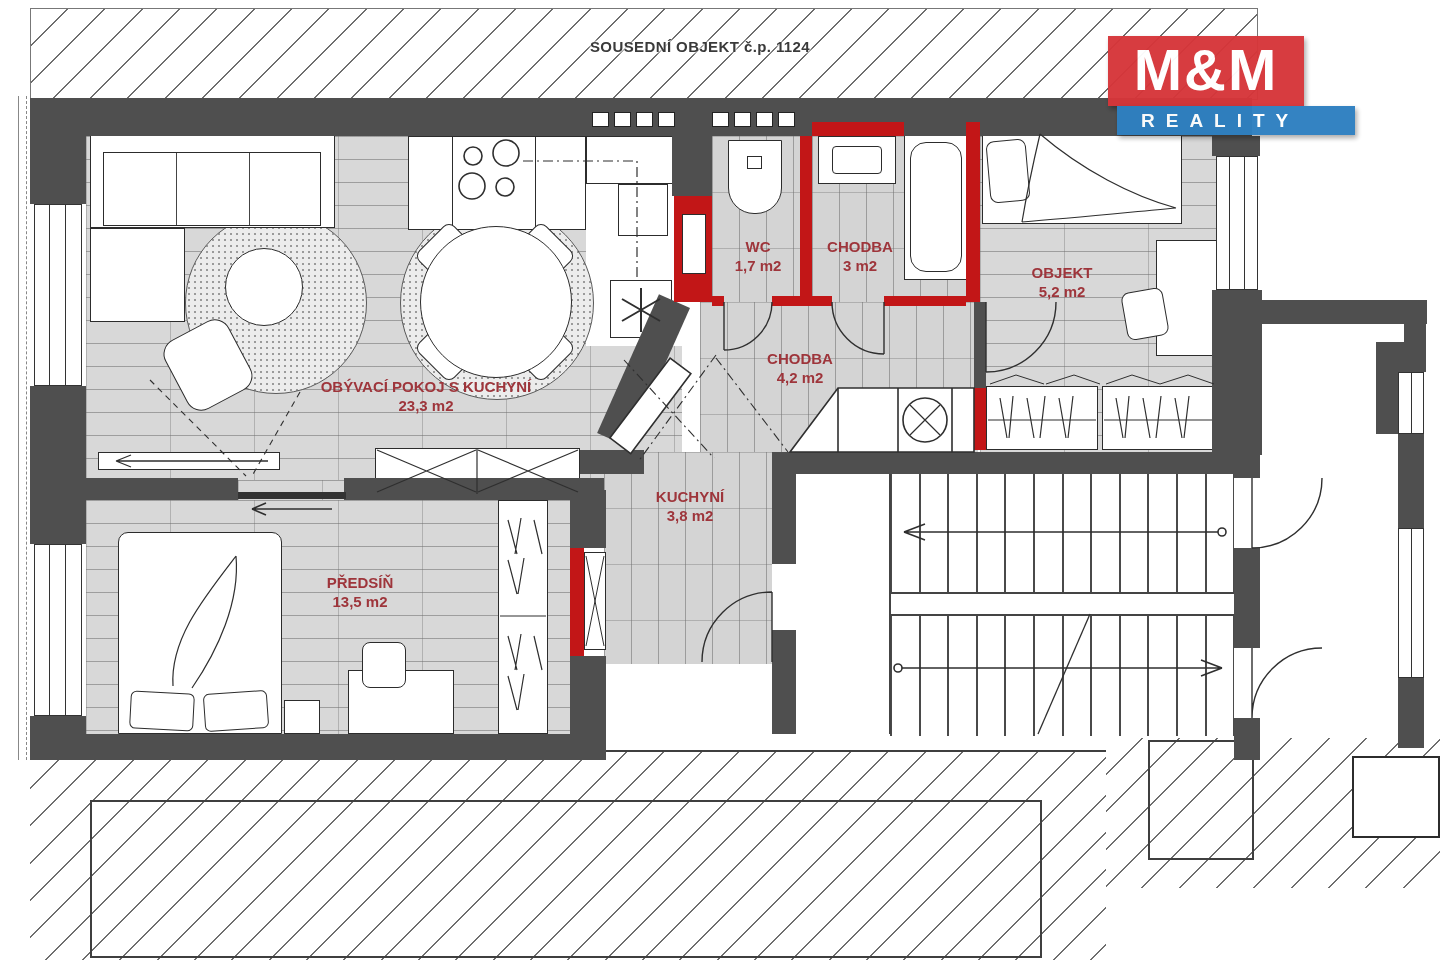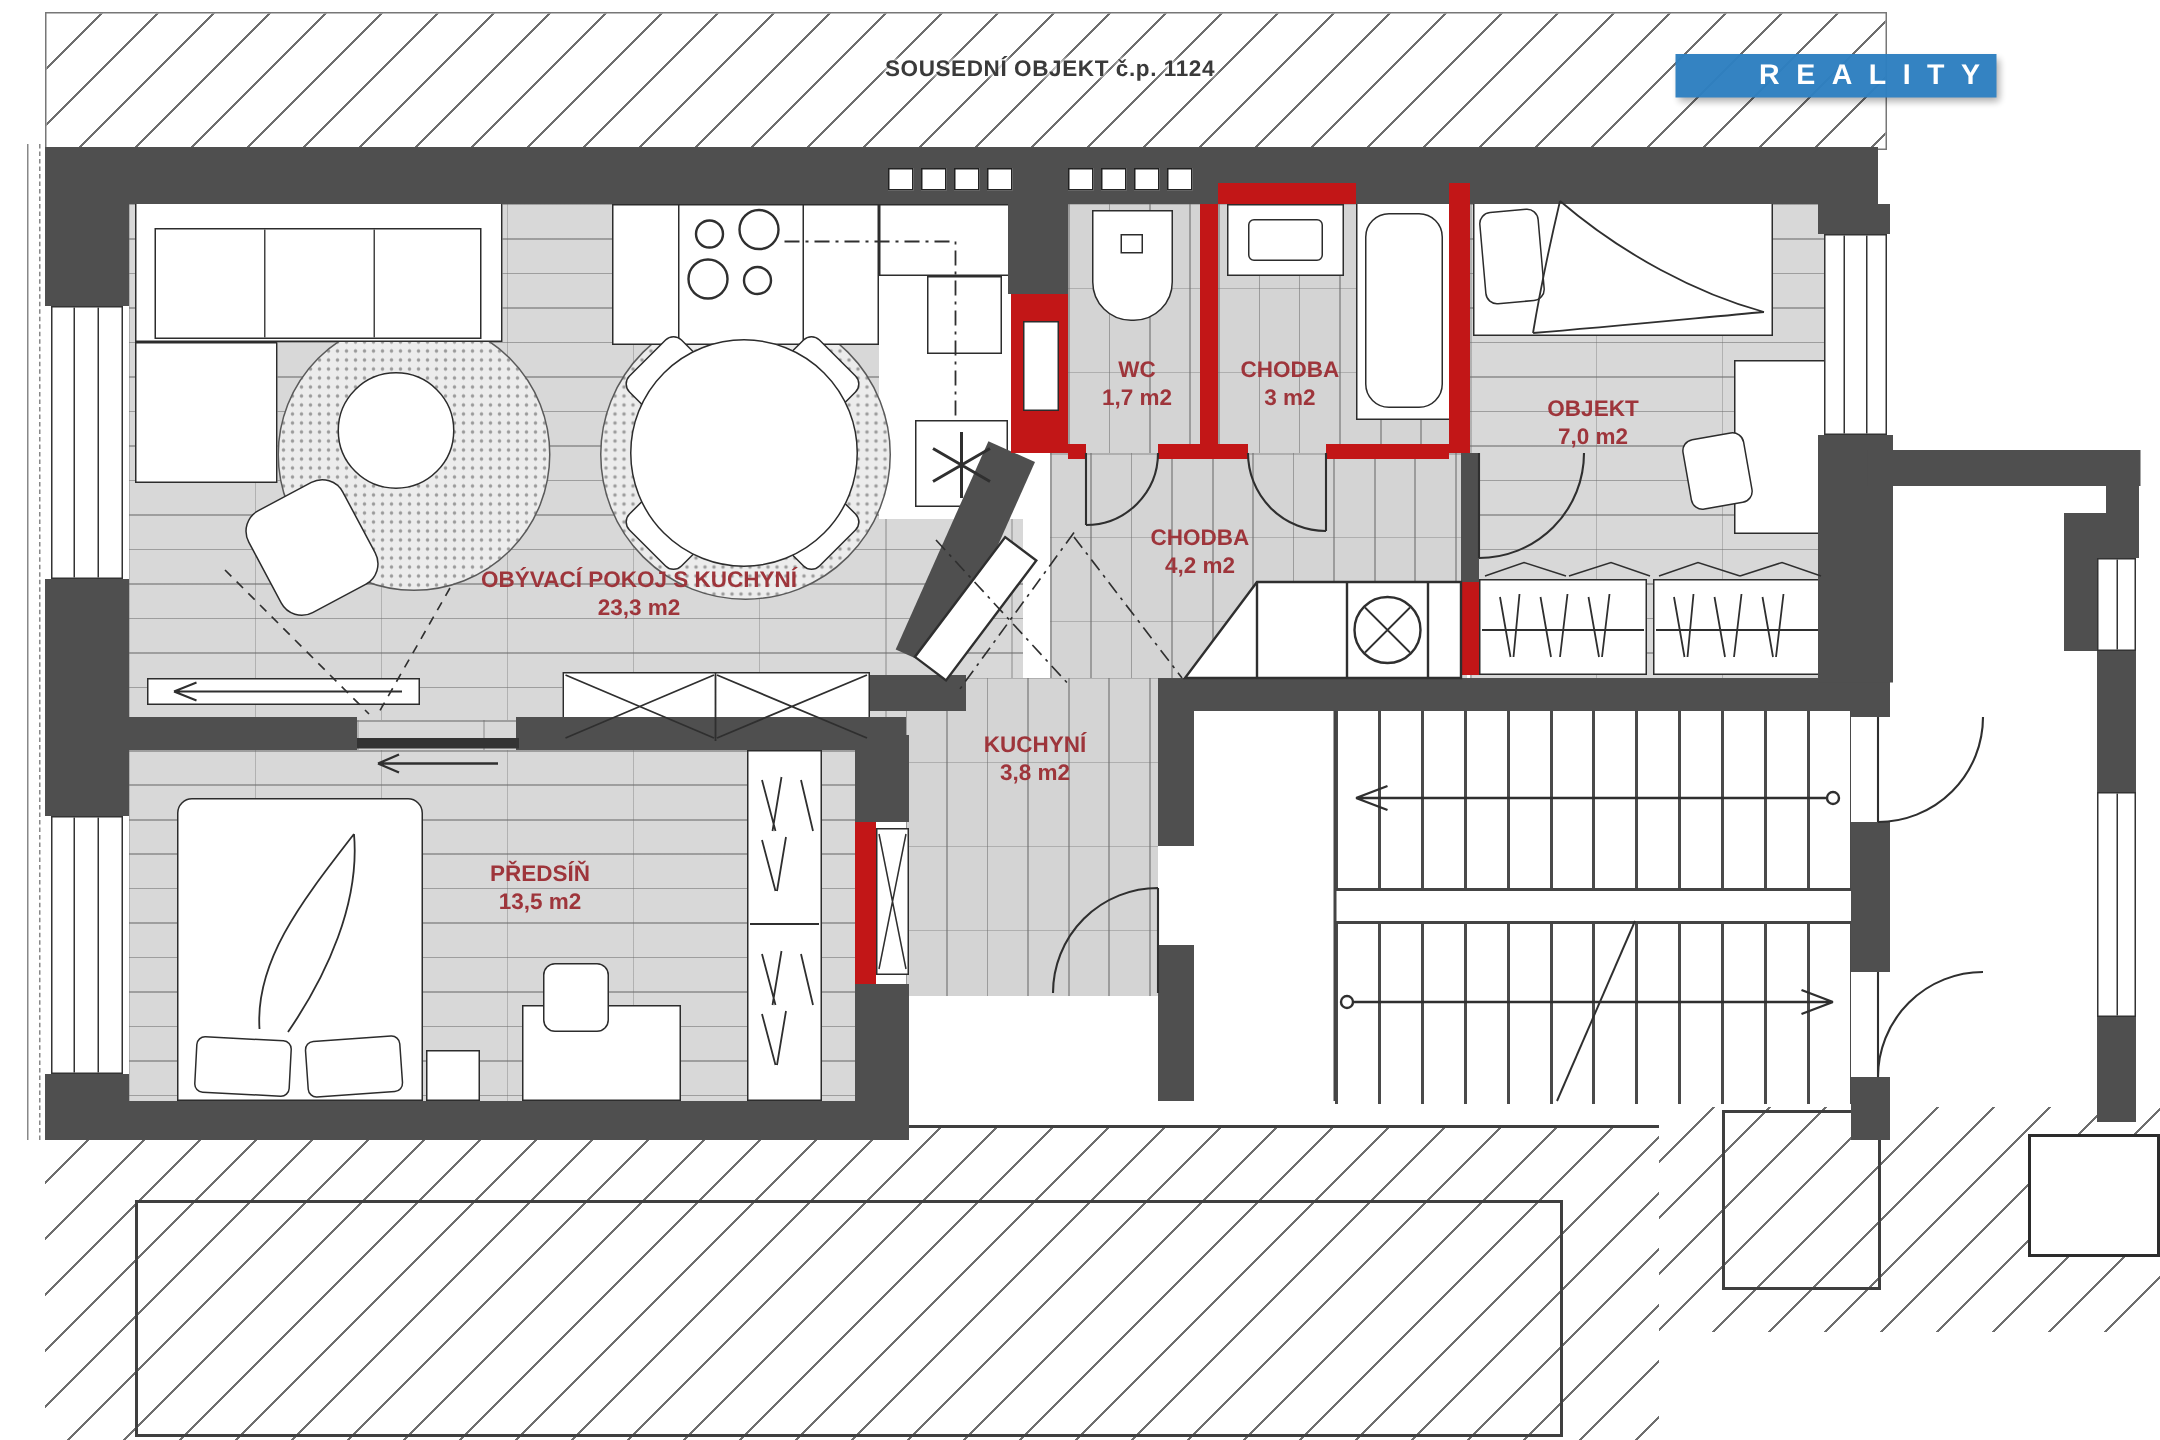--- a/index.html
+++ b/index.html
@@ -29,22 +29,22 @@
   .room-label{position:absolute;transform:translate(-50%,-50%);text-align:center;color:#9e353b;
               font-weight:bold;font-size:15px;line-height:19px;white-space:nowrap;z-index:40;}
   .zone-label{position:absolute;transform:translate(-50%,-50%);color:#3a3a3a;font-weight:bold;font-size:15px;
               letter-spacing:.4px;white-space:nowrap;z-index:40;
               text-shadow:0 0 3px #fff,0 0 3px #fff,0 0 5px #fff;}
   .overlay{position:absolute;left:0;top:0;z-index:30;pointer-events:none;}
   .logo{position:absolute;left:1108px;top:36px;z-index:60;opacity:.97;}
   .logo-red{width:196px;height:70px;background:#d6363a;color:#fff;font-weight:900;font-size:58px;
             line-height:68px;text-align:center;letter-spacing:2px;box-shadow:2px 3px 5px rgba(0,0,0,.35);}
   .logo-blue{margin-left:9px;width:214px;height:29px;background:#2e80c1;color:#fff;font-weight:bold;
-             font-size:19px;letter-spacing:11px;text-align:right;line-height:29px;
-             box-shadow:2px 3px 5px rgba(0,0,0,.35);}
+             font-size:19px;letter-spacing:11px;text-align:left;line-height:29px;
+             box-shadow:2px 3px 5px rgba(0,0,0,.35);padding-left:24px;}
   .dashedline{position:absolute;width:0;border-left:1px dashed #888;z-index:3;}
   .solidline{position:absolute;background:#888;z-index:3;}
 </style>
 </head>
 <body>
 
 <div id="plan">
 
   <div class="hatch" style="left:30px;top:8px;width:1226px;height:90px;border:1px solid #777;"></div>
   <div class="hatch" style="left:30px;top:750px;width:1076px;height:210px;border-top:2px solid #3f3f3f;"></div>
@@ -261,36 +261,37 @@
   <div class="room-label" style="left:758px;top:256px;">
     <div>WC</div>
     <div>1,7 m2</div>
   </div>
   <div class="room-label" style="left:860px;top:256px;">
     <div>CHODBA</div>
     <div>3 m2</div>
   </div>
   <div class="room-label" style="left:1062px;top:282px;">
     <div>OBJEKT</div>
-    <div>7,0 m2</div>
+    <div>5,2 m2</div>
   </div>
   <div class="room-label" style="left:426px;top:396px;text-align:center;">
     <div>OBÝVACÍ POKOJ S KUCHYNÍ</div>
     <div>23,3 m2</div>
   </div>
   <div class="room-label" style="left:800px;top:368px;">
     <div>CHODBA</div>
     <div>4,2 m2</div>
   </div>
   <div class="room-label" style="left:690px;top:506px;">
     <div>KUCHYNÍ</div>
     <div>3,8 m2</div>
   </div>
   <div class="room-label" style="left:360px;top:592px;">
     <div>PŘEDSÍŇ</div>
     <div>13,5 m2</div>
   </div>
 
   <div class="logo">
+    <div class="logo-red">M&amp;M</div>
     <div class="logo-blue">REALITY</div>
   </div>
 
 </div>
 
 </body></html>

